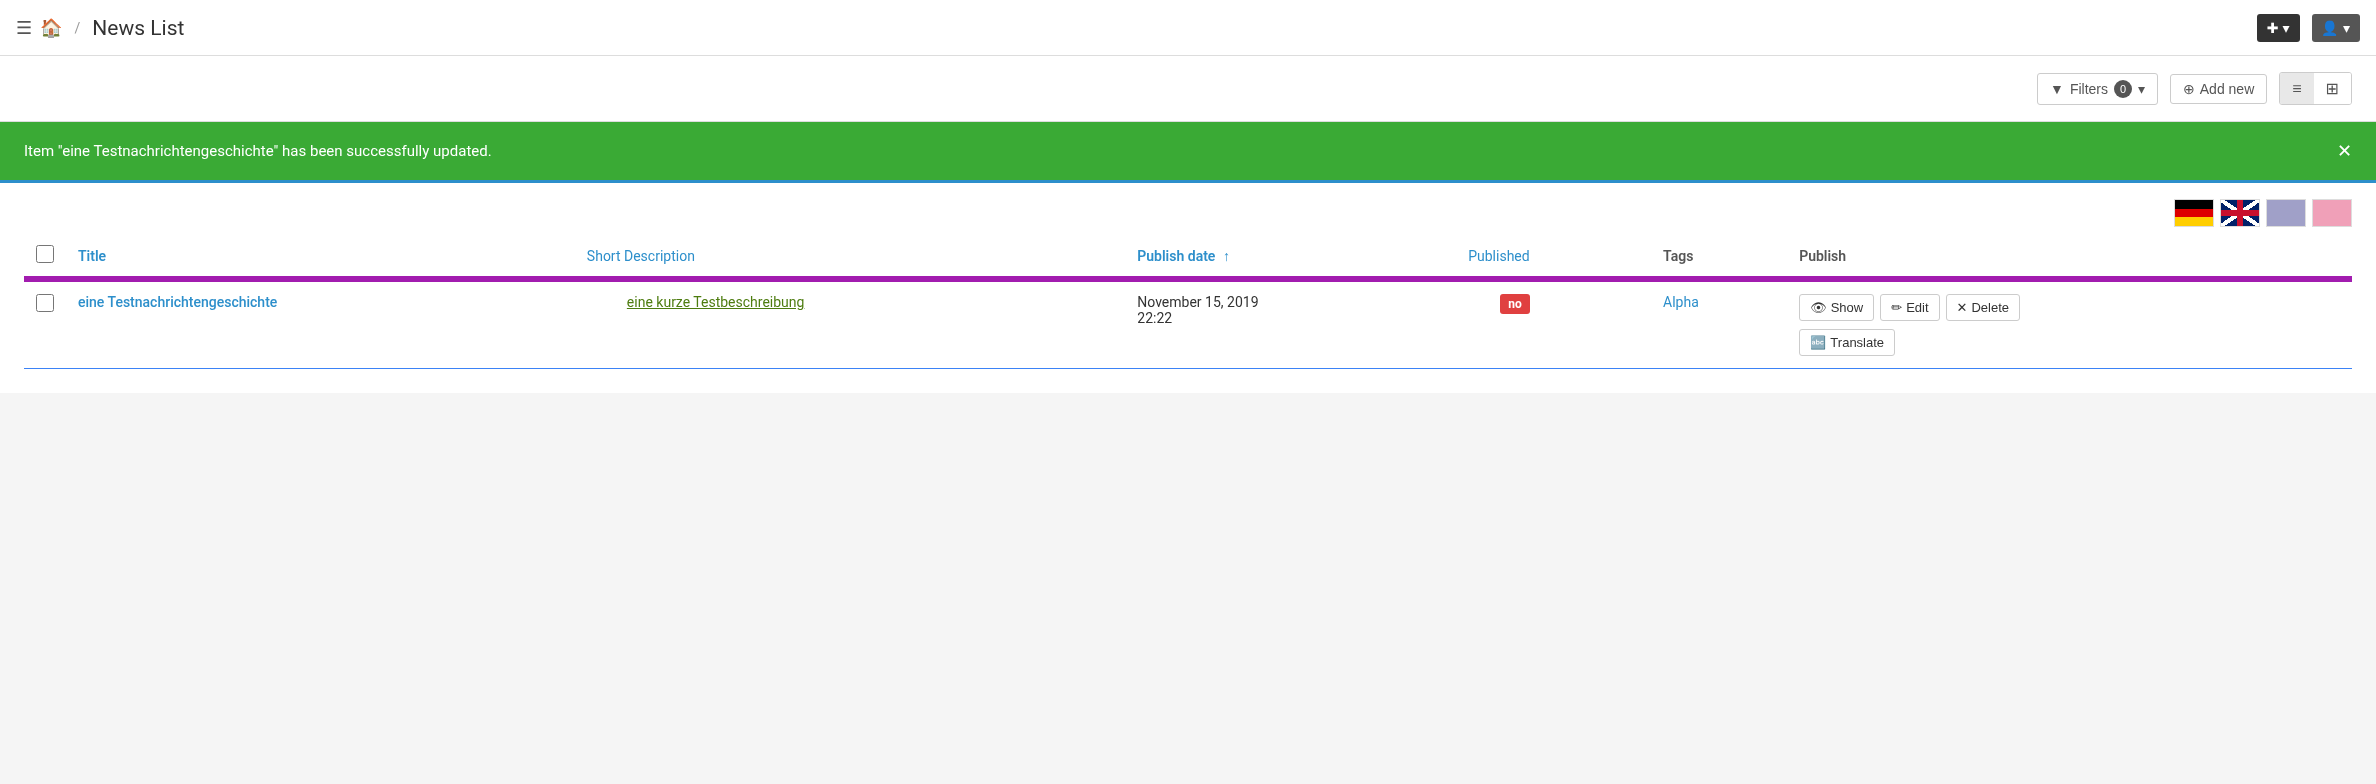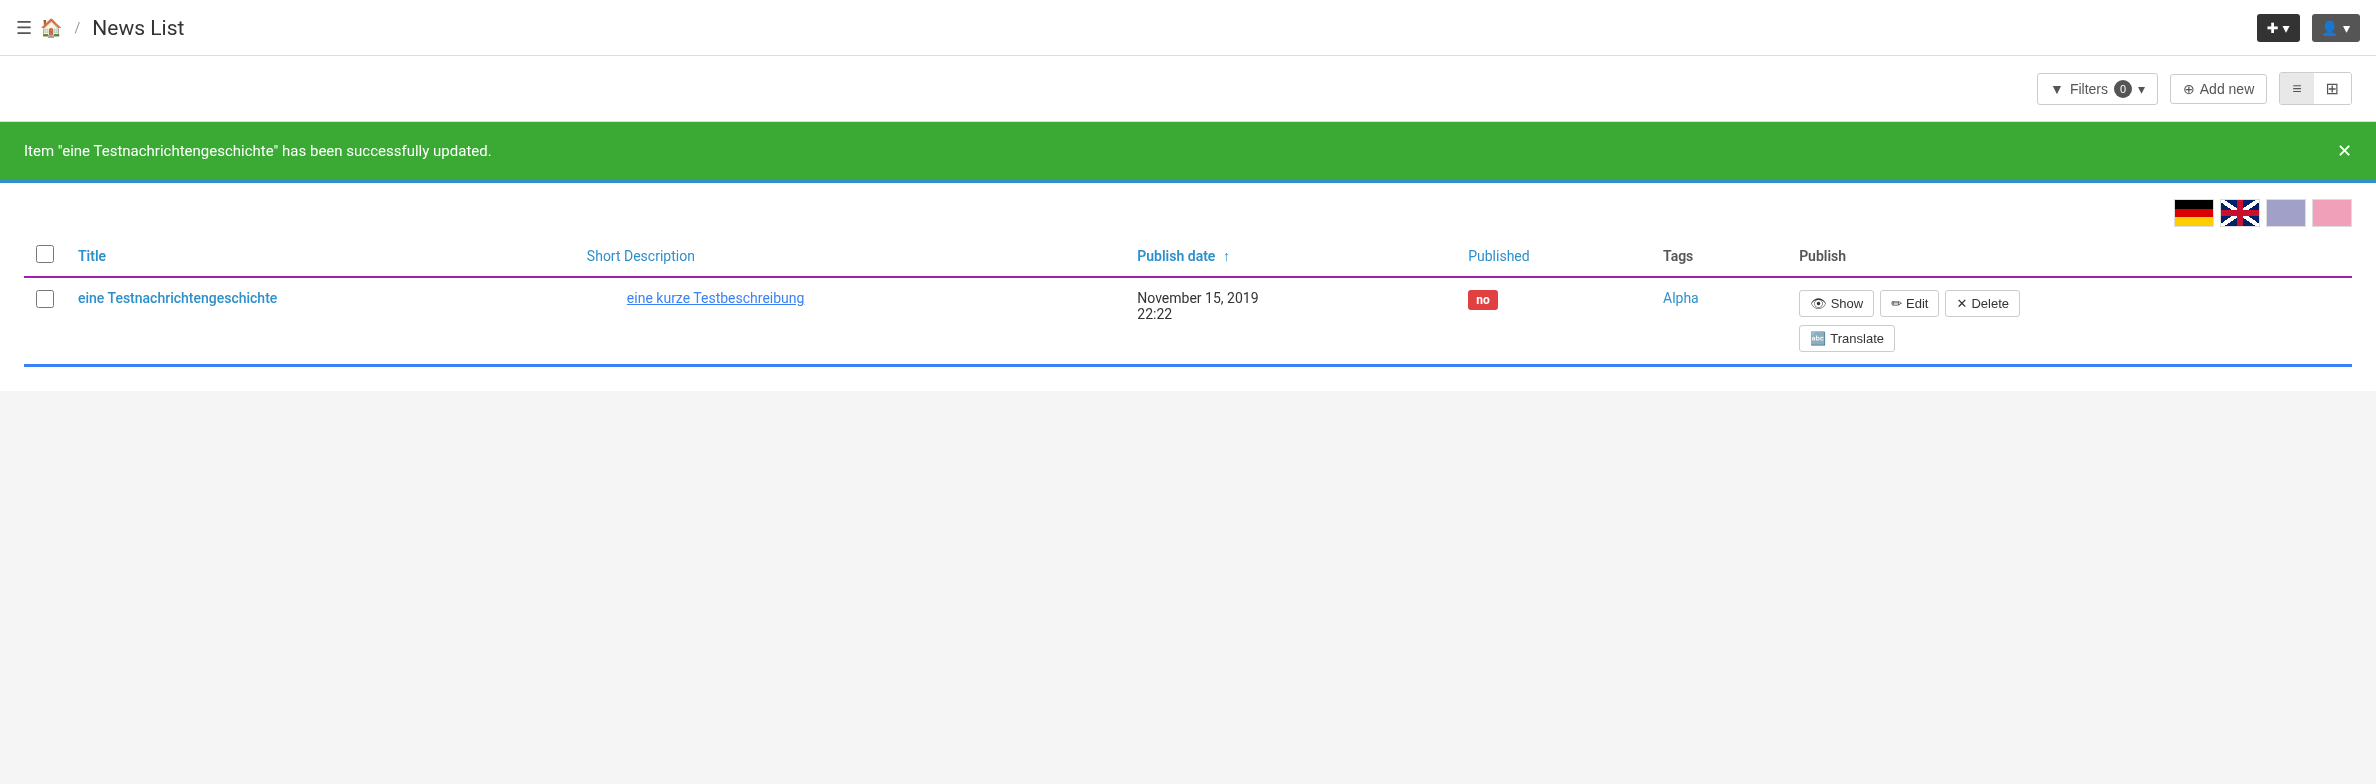--- a/index.html
+++ b/index.html
@@ -208,69 +208,70 @@
 
     
     .table-wrap {
       padding: 0 24px 24px;
     }
     table {
       width: 100%;
       border-collapse: collapse;
     }
     thead tr {
-      border-bottom: 2px solid #a21caf;
+      border-bottom: 6px solid #a21caf;
     }
     th {
       padding: 10px 12px;
       text-align: left;
       font-weight: 600;
       font-size: 14px;
       color: #555;
     }
     th a {
       color: #2d8fcb;
       text-decoration: none;
     }
     td {
       padding: 12px 12px;
-      border-bottom: 3px solid #3b82f6;
+      border-bottom: 1px solid #3b82f6;
       vertical-align: top;
     }
     .checkbox-cell {
       width: 36px;
     }
     .checkbox {
       width: 18px;
       height: 18px;
       cursor: pointer;
     }
     .title-link {
       color: #2d8fcb;
       text-decoration: none;
       font-weight: 500;
     }
     .short-desc {
       text-decoration: underline;
-      color: #3b82f6;
+      color: #4d7c0f;
       margin-left: 40px;
     }
     .publish-date {
       color: #333;
       white-space: nowrap;
       text-align: right;
     }
     .published-badge {
       background: #e04040;
       color: #fff;
       border-radius: 3px;
       padding: 3px 8px;
       font-size: 12px;
       font-weight: bold;
       display: inline-block;
+      margin-left: 32px;
     }
     .tag-link {
       color: #2d8fcb;
       text-decoration: none;
     }
 
     
     .actions-cell {
       white-space: nowrap;
     }

